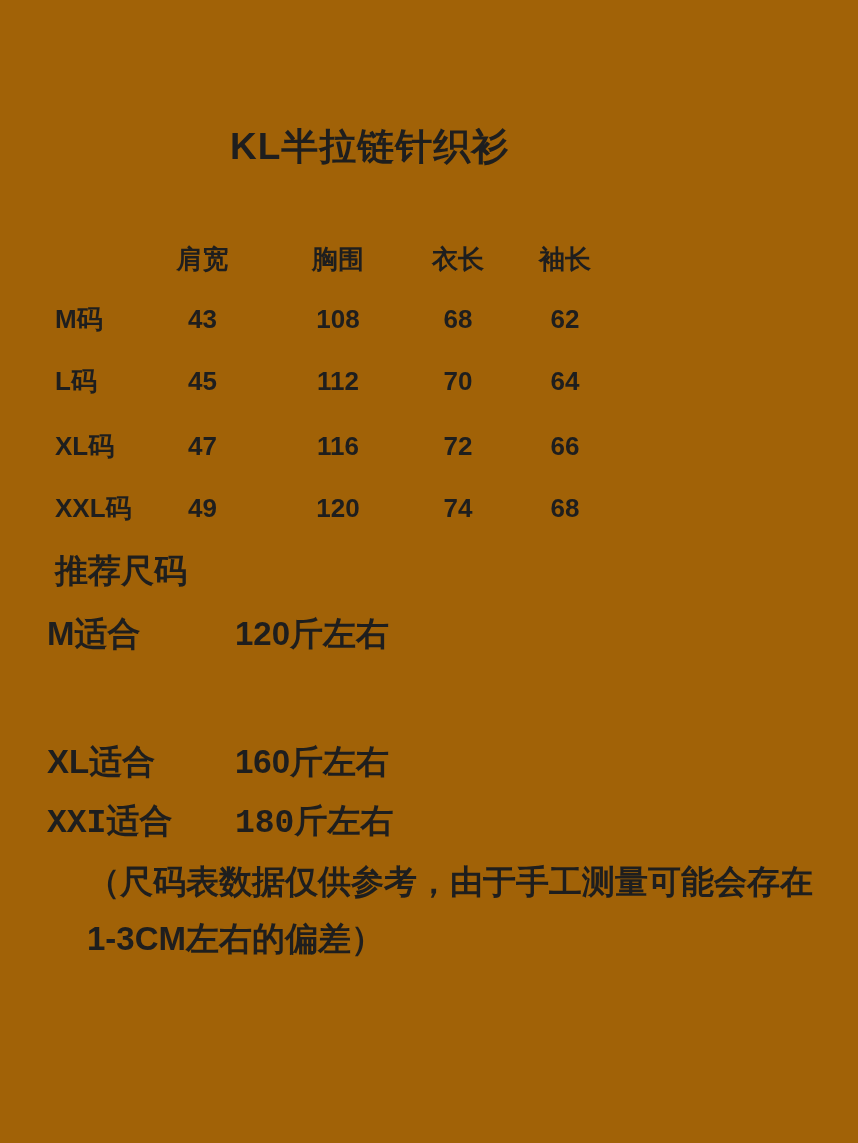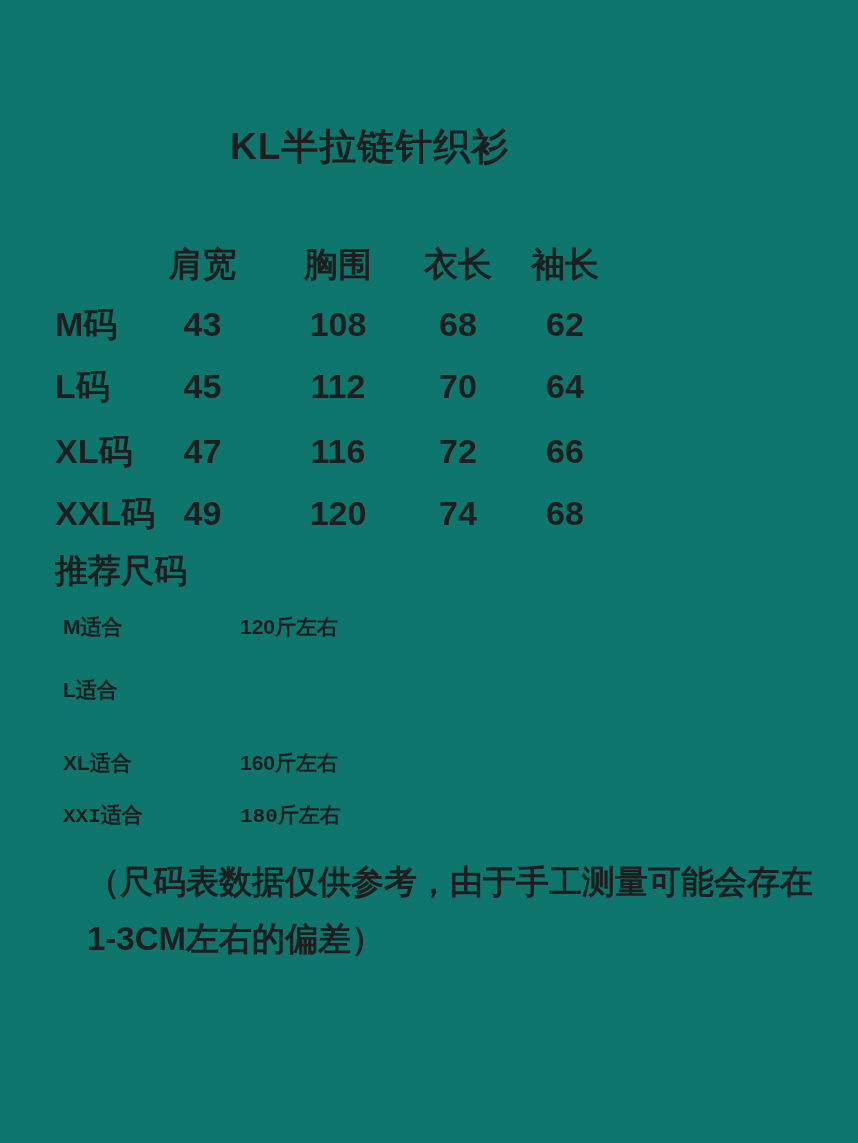--- a/index.html
+++ b/index.html
@@ -1,40 +1,40 @@
 <!DOCTYPE html>
 <html><head>
 <meta charset="utf-8">
 <style>
   html, body { margin: 0; padding: 0; background: #ffffff; }
   .page {
     position: relative;
     width: 858px;
     height: 1143px;
-    background: #0f766e;
+    background: #a16207;
     color: #1e1e1e;
     font-family: "Liberation Sans", "DejaVu Sans", sans-serif;
     font-weight: 600;
     overflow: hidden;
   }
   .title {
     position: absolute;
     left: 230px;
     top: 122px;
     font-size: 37px;
     letter-spacing: 1px;
     white-space: nowrap;
   }
   
   .trow {
     position: absolute;
     left: 55px;
     display: grid;
     grid-template-columns: 90px 115px 156px 84px 130px;
-    font-size: 34px;
+    font-size: 26px;
     line-height: 1.2;
     white-space: nowrap;
   }
   .trow .cell { text-align: center; }
   .trow .rowlabel { text-align: left; }
   .header-row { top: 244px; }
   .row-0 { top: 304px; }
   .row-1 { top: 366px; }
   .row-2 { top: 431px; }
   .row-3 { top: 493px; }
@@ -42,30 +42,31 @@
   .rec-heading {
     position: absolute;
     left: 55px;
     top: 551px;
     font-size: 33px;
     line-height: 1.2;
     white-space: nowrap;
   }
   .rec-row {
     position: absolute;
-    left: 63px;
+    left: 47px;
     display: grid;
     grid-template-columns: 177px auto;
-    font-size: 21px;
+    font-size: 33px;
     line-height: 1.2;
     white-space: nowrap;
+    gap: 11px;
   }
   .rec-0 { top: 614px; }
   .rec-1 { top: 677px; }
-  .rec-2 { top: 742px; margin-top: 8px; }
+  .rec-2 { top: 742px; }
   .rec-3 { top: 804px; font-family: Liberation Mono, monospace; }
 
   .note-line {
     position: absolute;
     left: 55px;
     font-size: 33px;
     line-height: 1.2;
     white-space: nowrap;
     margin-left: 32px;
   }
@@ -120,21 +121,20 @@
   </div>
 
   <div class="rec-heading">推荐尺码</div>
 
   <div class="rec-row rec-0">
     <div>M适合</div>
     <div>120斤左右</div>
   </div>
 
   <div class="rec-row rec-1">
-    <div>L适合</div>
   </div>
 
   <div class="rec-row rec-2">
     <div>XL适合</div>
     <div>160斤左右</div>
   </div>
 
   <div class="rec-row rec-3">
     <div>XXI适合</div>
     <div>180斤左右</div>

